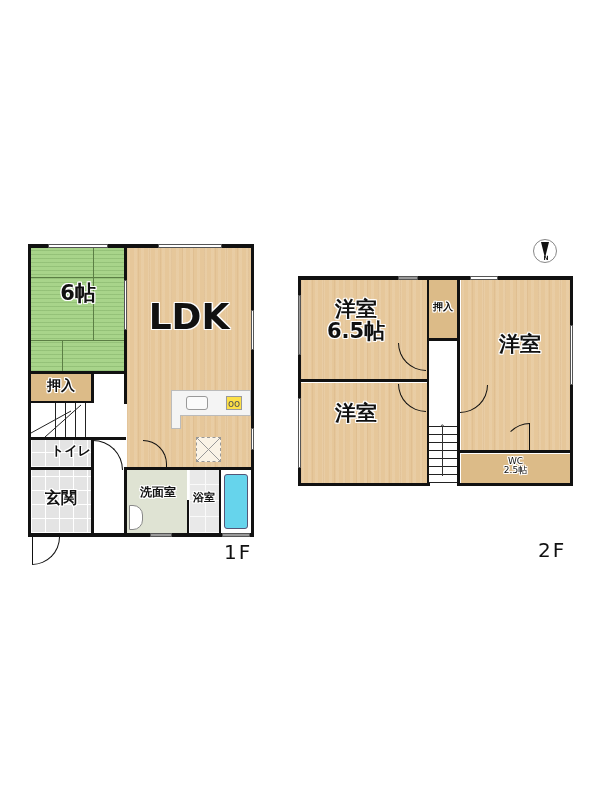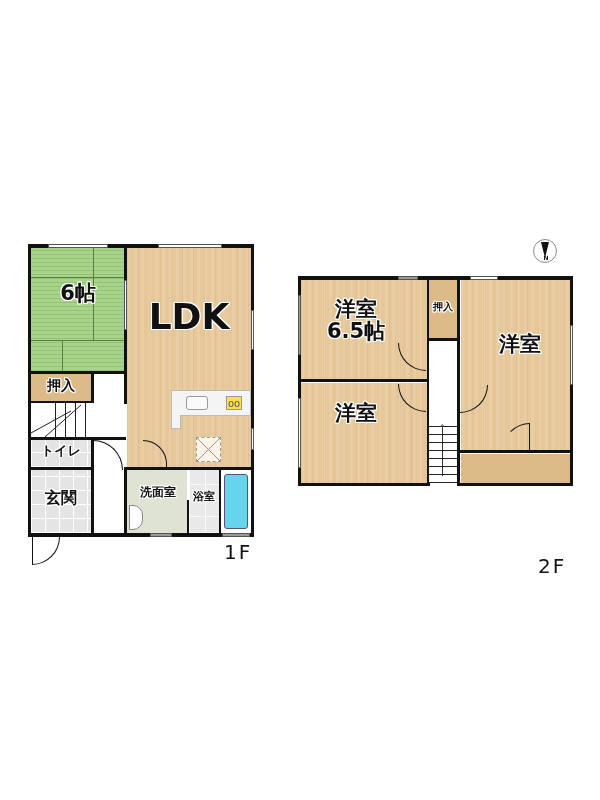--- a/index.html
+++ b/index.html
@@ -79,33 +79,33 @@
 
   <div class="abs" style="left:31px;top:403px;width:94px;height:34px;background:#fff;">
     <div class="abs stairs-v" style="left:24px;top:0;width:70px;height:34px;"></div>
     <svg width="94" height="34" style="position:absolute;left:0;top:0;">
         <line x1="0" y1="30" x2="40" y2="8" stroke="#222" stroke-width="1"></line>
         <line x1="14" y1="34" x2="50" y2="2" stroke="#222" stroke-width="1"></line>
       </svg>
   </div>
 
   <div class="abs tile" style="left:31px;top:439px;width:60px;height:28px;"></div>
-  <div class="label" style="left:31px;top:444px;width:60px;font-size:13px;">トイレ</div>
+  <div class="label" style="left:31px;top:444px;width:60px;font-size:13px;text-align:right;">トイレ</div>
 
   <div class="abs" style="left:93px;top:403px;width:32px;height:130px;background:#fff;"></div>
 
   <div class="abs tile" style="left:31px;top:469px;width:60px;height:64px;"></div>
   <div class="label" style="left:31px;top:490px;width:60px;font-size:16px;">玄関</div>
 
   <div class="abs wash" style="left:127px;top:470px;width:60px;height:63px;"></div>
   <div class="abs" style="left:129px;top:505px;width:14px;height:25px;border:1px solid #888;border-radius:0 10px 10px 0;background:#fff;"></div>
   <div class="label" style="left:130px;top:486px;width:56px;font-size:12px;">洗面室</div>
 
   <div class="abs bath-tile" style="left:189px;top:470px;width:30px;height:63px;"></div>
-  <div class="label" style="left:189px;top:492px;width:30px;font-size:11px;font-family:Liberation Mono, monospace;">浴室</div>
+  <div class="label" style="left:189px;top:492px;width:30px;font-size:11px;">浴室</div>
   <div class="abs" style="left:221px;top:470px;width:30px;height:63px;background:#fff;">
     <div class="abs" style="left:3px;top:4px;width:24px;height:55px;background:#66d4ec;border:1px solid #557;border-radius:3px;"></div>
   </div>
 
   <div class="wall" style="left:28px;top:244px;width:226px;height:4px;"></div>
   <div class="wall" style="left:28px;top:244px;width:3px;height:293px;"></div>
   <div class="wall" style="left:251px;top:244px;width:3px;height:293px;"></div>
   <div class="wall" style="left:28px;top:533px;width:226px;height:4px;"></div>
   <div class="wall" style="left:124px;top:244px;width:3px;height:160px;"></div>
   <div class="wall" style="left:28px;top:371px;width:98px;height:3px;"></div>
@@ -161,20 +161,24 @@
   <div class="abs stairs" style="left:139px;top:190px;width:28px;height:63px;"></div>
   <div class="abs" style="left:152px;top:196px;width:1px;height:50px;background:#333;"></div>
   <div class="abs" style="left:149px;top:194px;font-size:8px;color:#333;">^</div>
 
   <div class="abs wood" style="left:171px;top:49px;width:109px;height:172px;"></div>
   <div class="label" style="left:180px;top:103px;width:100px;font-size:21px;">
     <div>洋室</div>
   </div>
 
   <div class="abs closet" style="left:171px;top:224px;width:109px;height:29px;"></div>
+  <div class="label" style="left:171px;top:227px;width:109px;font-size:9px;font-weight:normal;">
+    <div>WC</div>
+    <div>2.5帖</div>
+  </div>
 
   <div class="wall" style="left:8px;top:46px;width:274px;height:4px;"></div>
   <div class="wall" style="left:8px;top:46px;width:3px;height:210px;"></div>
   <div class="wall" style="left:280px;top:46px;width:3px;height:210px;"></div>
   <div class="wall" style="left:8px;top:253px;width:132px;height:3px;"></div>
   <div class="wall" style="left:167px;top:253px;width:116px;height:3px;"></div>
   <div class="wall" style="left:137px;top:46px;width:2px;height:210px;"></div>
   <div class="wall" style="left:167px;top:46px;width:3px;height:210px;"></div>
   <div class="wall" style="left:8px;top:149px;width:131px;height:3px;"></div>
   <div class="wall" style="left:137px;top:108px;width:32px;height:3px;"></div>
@@ -184,14 +188,14 @@
   <div class="win" style="left:180px;top:46px;width:28px;height:4px;"></div>
   <div class="win" style="left:8px;top:65px;width:3px;height:60px;background:#999;"></div>
   <div class="win" style="left:8px;top:168px;width:3px;height:70px;"></div>
   <div class="win" style="left:280px;top:95px;width:3px;height:60px;"></div>
 
   <div class="door-arc" style="left:108px;top:113px;width:28px;height:28px;border-right:none;border-top:none;border-radius:0 0 0 28px;"></div>
   <div class="door-arc" style="left:108px;top:154px;width:28px;height:28px;border-right:none;border-top:none;border-radius:0 0 0 28px;"></div>
   <div class="door-arc" style="left:170px;top:155px;width:28px;height:28px;border-left:none;border-top:none;border-radius:0 0 28px 0;"></div>
   <div class="door-arc" style="left:212px;top:193px;width:28px;height:28px;border-left:none;border-bottom:none;border-radius:28px 0 0 0;border-left:1.5px solid transparent;"></div>
 
-  <div class="floor-label" style="left:248px;top:324px;">2F</div>
+  <div class="floor-label" style="left:248px;top:308px;">2F</div>
 </div>
 
 </body></html>

